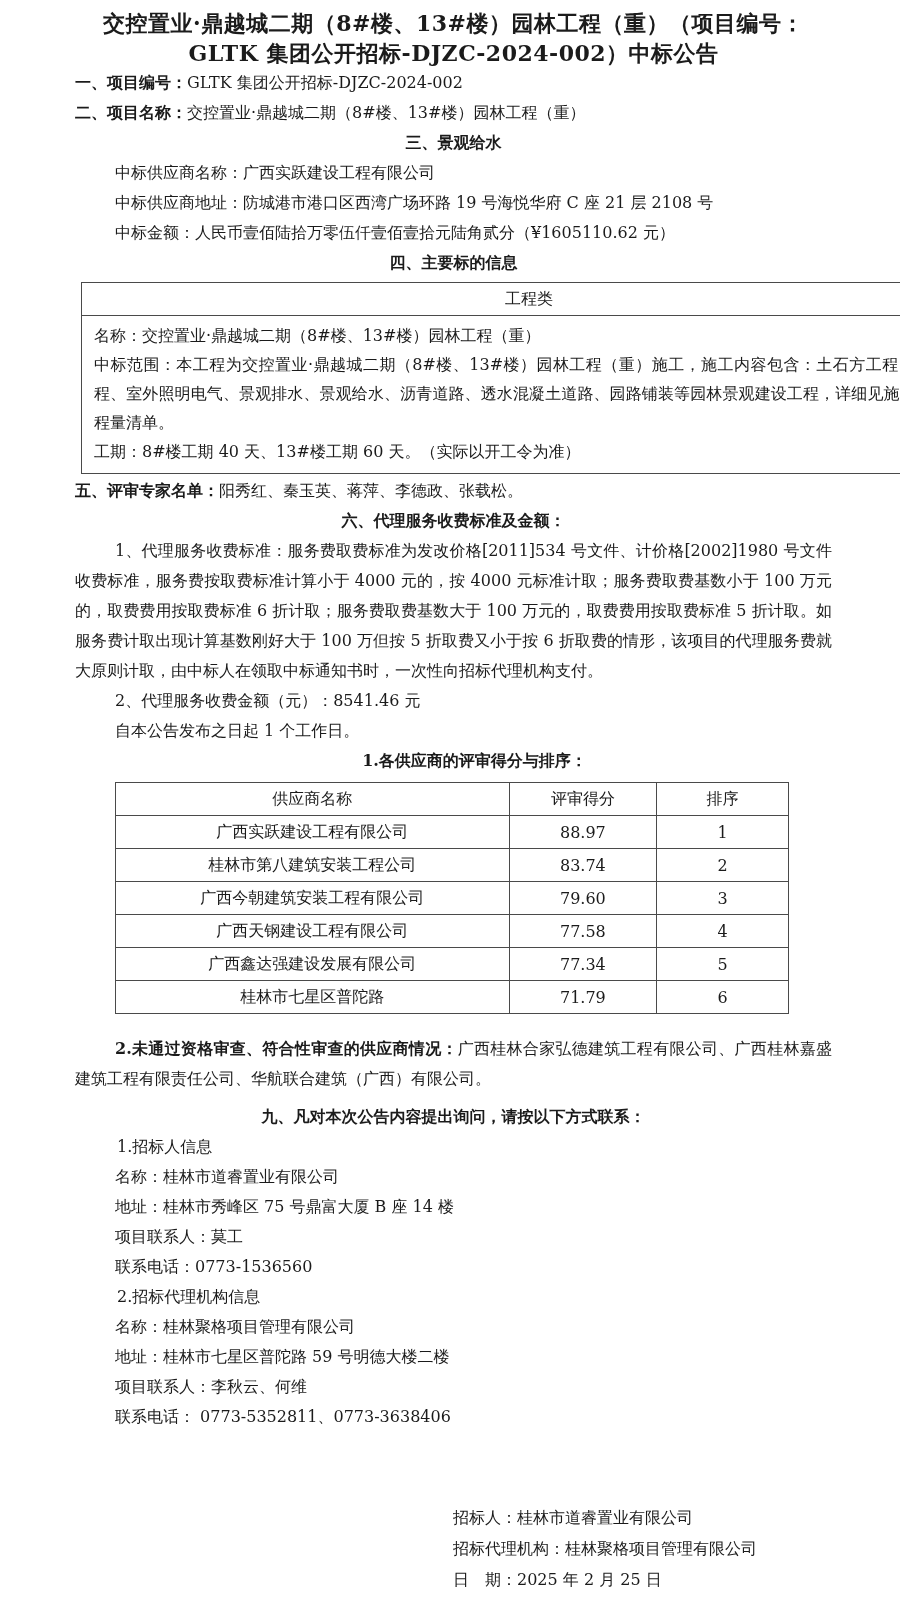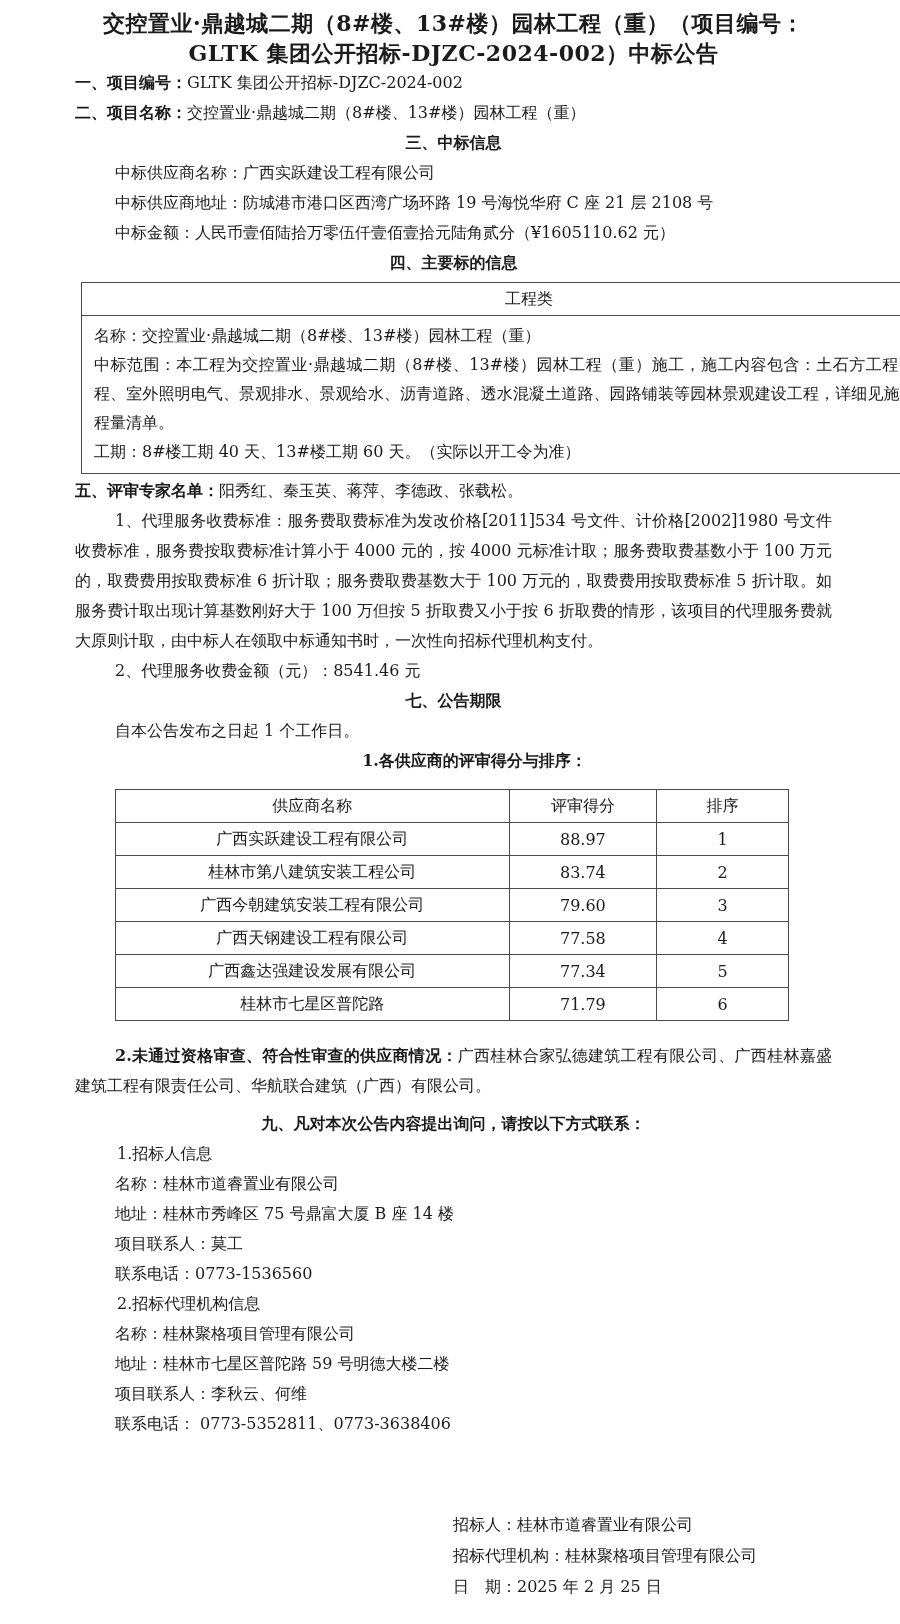--- a/index.html
+++ b/index.html
@@ -27,21 +27,21 @@
     width: 896px; margin: 4px 0 2px 6px;
     border-collapse: collapse; font-size: 16px;
   }
   .btable th, .btable td { border: 1px solid #4a4a4a; }
   .btable th { height: 33px; font-weight: 400; text-align: center; }
   .btable .cell { padding: 5px 12px 7px 12px; }
   .tline { line-height: 29px; }
   .tpara { line-height: 29px; text-align: justify; }
   
   .stable {
-    width: 674px; margin: 13px 0 0 40px;
+    width: 674px; margin: 6px 0 0 40px;
     border-collapse: collapse; font-size: 16px;
   }
   .stable th, .stable td {
     border: 1px solid #4a4a4a; height: 33px;
     text-align: center; font-weight: 400; padding: 0 4px;
   }
   .col-name { width: 58.5%; }
   .col-score { width: 21.9%; }
   .col-rank { width: 19.6%; }
   .after-table { margin-top: 20px; }
@@ -53,21 +53,21 @@
 <body>
 
 <div class="page">
 
   <div class="title">交控置业·鼎越城二期（8#楼、13#楼）园林工程（重）（项目编号：GLTK 集团公开招标-DJZC-2024-002）中标公告</div>
 
   <div class="ln"><span class="b">一、项目编号：</span><span>GLTK 集团公开招标-DJZC-2024-002</span></div>
 
   <div class="ln"><span class="b">二、项目名称：</span><span>交控置业·鼎越城二期（8#楼、13#楼）园林工程（重）</span></div>
 
-  <div class="ln b">三、中标信息</div>
+  <div class="ln b">三、景观给水</div>
   <div class="ln ind">中标供应商名称：广西实跃建设工程有限公司</div>
   <div class="ln ind">中标供应商地址：防城港市港口区西湾广场环路 19 号海悦华府 C 座 21 层 2108 号</div>
   <div class="ln ind">中标金额：人民币壹佰陆拾万零伍仟壹佰壹拾元陆角贰分（¥1605110.62 元）</div>
 
   <div class="ln b">四、主要标的信息</div>
 
   <table class="btable">
     <tbody>
         <tr>
       <th>工程类</th>
@@ -77,24 +77,24 @@
         <div class="tline">名称：交控置业·鼎越城二期（8#楼、13#楼）园林工程（重）</div>
         <div class="tpara">中标范围：本工程为交控置业·鼎越城二期（8#楼、13#楼）园林工程（重）施工，施工内容包含：土石方工程、绿化工程、室外照明电气、景观排水、景观给水、沥青道路、透水混凝土道路、园路铺装等园林景观建设工程，详细见施工图及工程量清单。</div>
         <div class="tline">工期：8#楼工期 40 天、13#楼工期 60 天。（实际以开工令为准）</div>
       </td>
     </tr>
   </tbody>
     </table>
 
   <div class="ln"><span class="b">五、评审专家名单：</span><span>阳秀红、秦玉英、蒋萍、李德政、张载松。</span></div>
 
+  <div class="ln b">六、代理服务收费标准及金额：</div>
   <div class="para">1、代理服务收费标准：服务费取费标准为发改价格[2011]534 号文件、计价格[2002]1980 号文件收费标准，服务费按取费标准计算小于 4000 元的，按 4000 元标准计取；服务费取费基数小于 100 万元的，取费费用按取费标准 6 折计取；服务费取费基数大于 100 万元的，取费费用按取费标准 5 折计取。如服务费计取出现计算基数刚好大于 100 万但按 5 折取费又小于按 6 折取费的情形，该项目的代理服务费就大原则计取，由中标人在领取中标通知书时，一次性向招标代理机构支付。</div>
   <div class="ln ind">2、代理服务收费金额（元）：8541.46 元</div>
 
-  <div class="ln b">七、公告期限</div>
   <div class="ln ind">自本公告发布之日起 1 个工作日。</div>
 
   <div class="ln ind2 b">1.各供应商的评审得分与排序：</div>
 
   <table class="stable">
     <tbody>
         <tr>
       <th class="col-name">供应商名称</th>
       <th class="col-score">评审得分</th>
       <th class="col-rank">排序</th>

